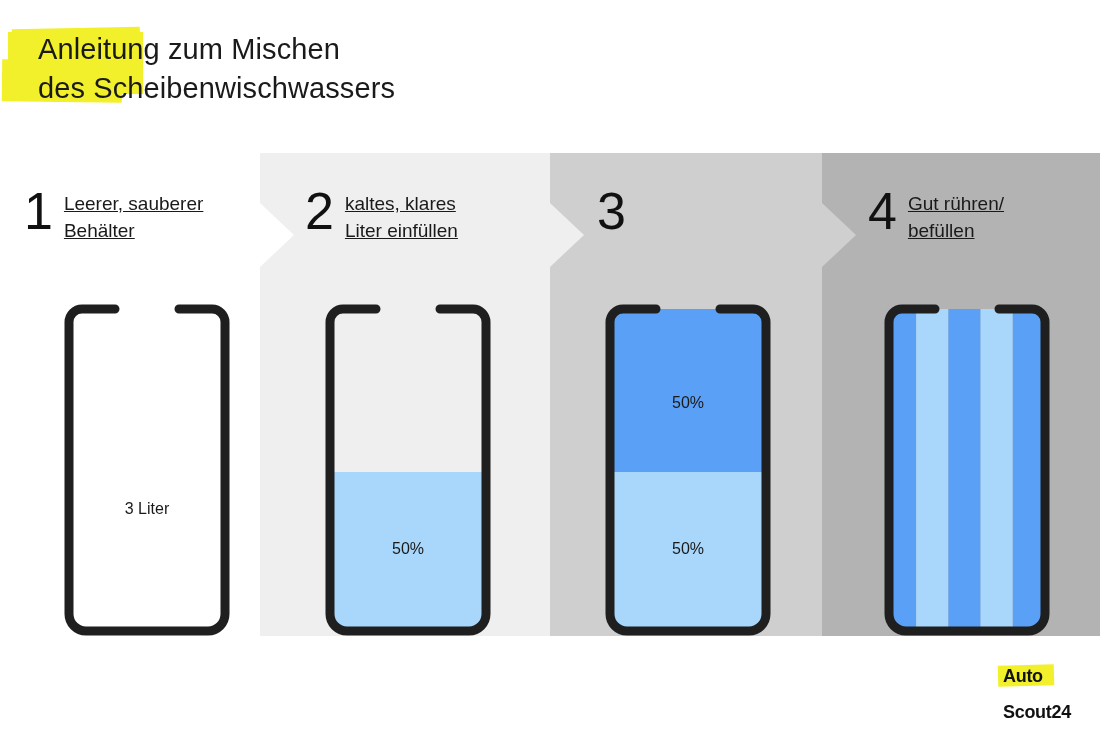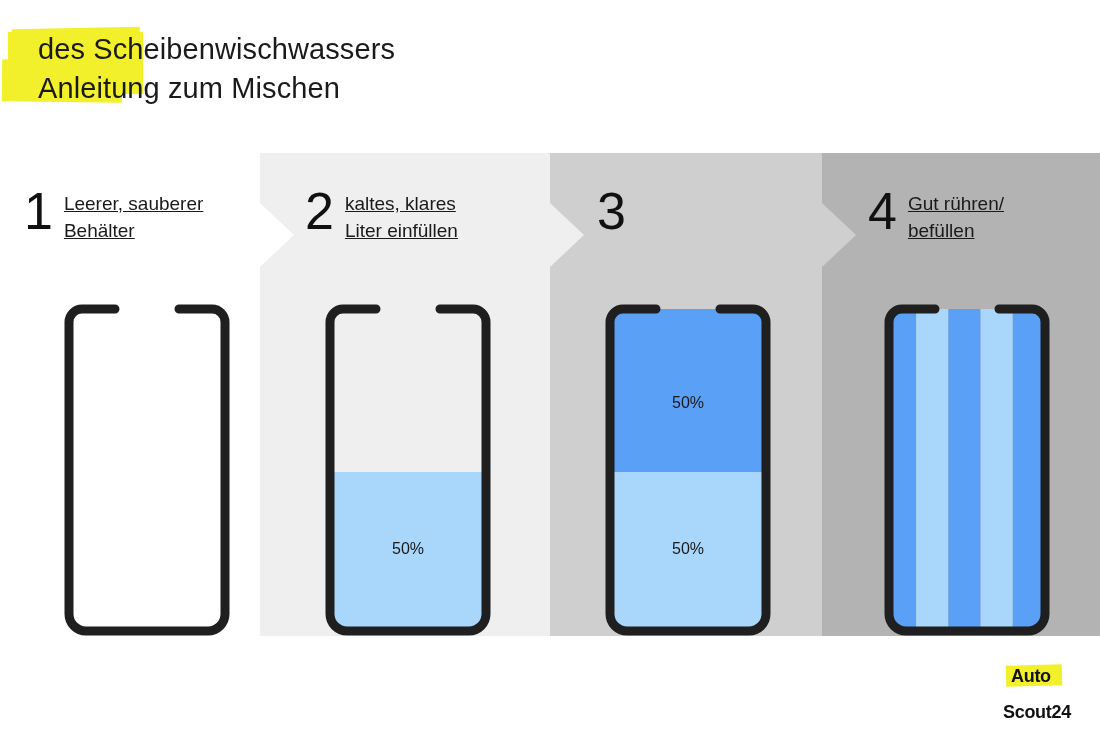--- a/index.html
+++ b/index.html
@@ -137,21 +137,21 @@
   .logo {
     position: absolute;
     left: 1003px;
     top: 666px;
     width: 90px;
     height: 50px;
   }
   .logo-auto-wrap {
     position: relative;
     display: inline-block;
-    margin-left: 8px;
+    margin-left: 0;
   }
   .logo-auto-hl {
     position: absolute;
     left: -5px;
     top: -1px;
     width: 56px;
     height: 21px;
     background: #f2f02a;
     transform: rotate(-1.5deg);
   }
@@ -190,34 +190,35 @@
     </div>
     <div class="band" style="left:822px; width:278px; background:#b3b3b3;">
       <svg class="band-chevron" viewBox="0 0 34 64" width="34" height="64">
         <polygon points="0,0 34,32 0,64" fill="#cfcfcf"></polygon>
       </svg>
     </div>
   </div>
 
   <div class="title-block">
     <div class="title-highlight"></div>
+    <div class="title-text">Anleitung zum Mischen</div>
     <div class="title-text">des Scheibenwischwassers</div>
-    <div class="title-text">Anleitung zum Mischen</div>
   </div>
 
   <div class="step-head" style="left:24px; top:185px;">
     <div class="step-number">1</div>
     <div class="step-label">Leerer, sauberer
 Behälter</div>
   </div>
 
   <div class="vessel" style="left:64px; top:300px;">
     <svg viewBox="0 0 166 336" width="166" height="336">
       <path d="M 51 9 L 18 9 A 13 13 0 0 0 5 22 L 5 314 A 17 17 0 0 0 22 331 L 144 331 A 17 17 0 0 0 161 314 L 161 22 A 13 13 0 0 0 148 9 L 115 9" fill="none" stroke="#1f1f1f" stroke-width="9" stroke-linecap="round" stroke-linejoin="round"></path>
     </svg>
+    <div class="fill-text" style="top:198px;">3 Liter</div>
   </div>
 
   <div class="step-head" style="left:305px; top:185px;">
     <div class="step-number">2</div>
     <div class="step-label">kaltes, klares
 Liter einfüllen</div>
   </div>
 
   <div class="vessel" style="left:325px; top:300px;">
     <svg viewBox="0 0 166 336" width="166" height="336">

